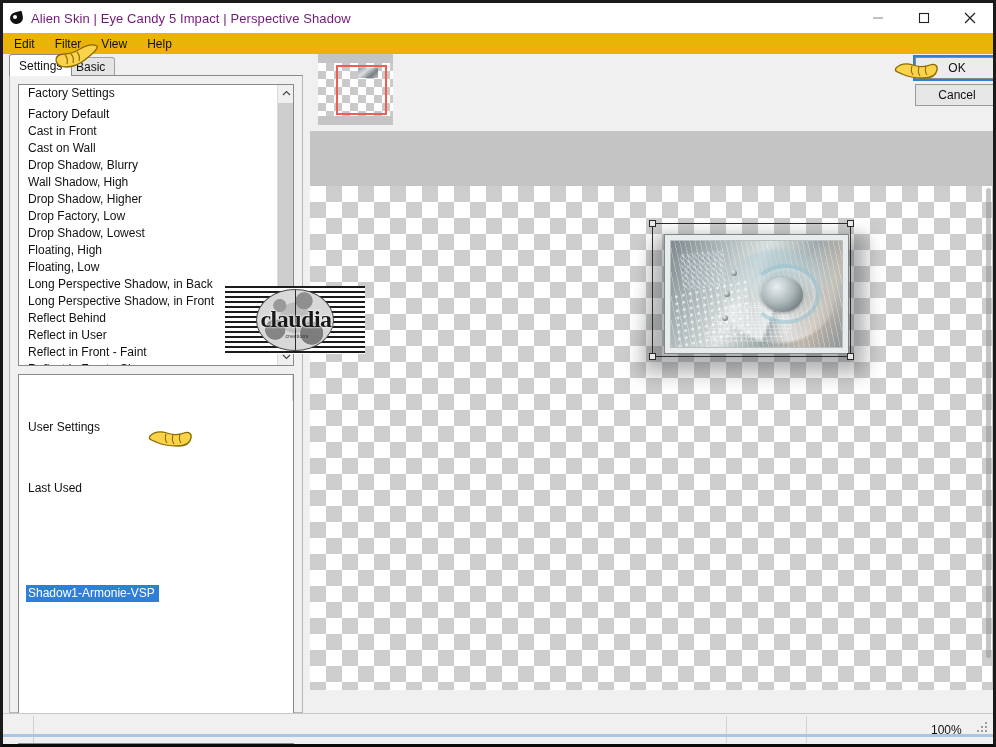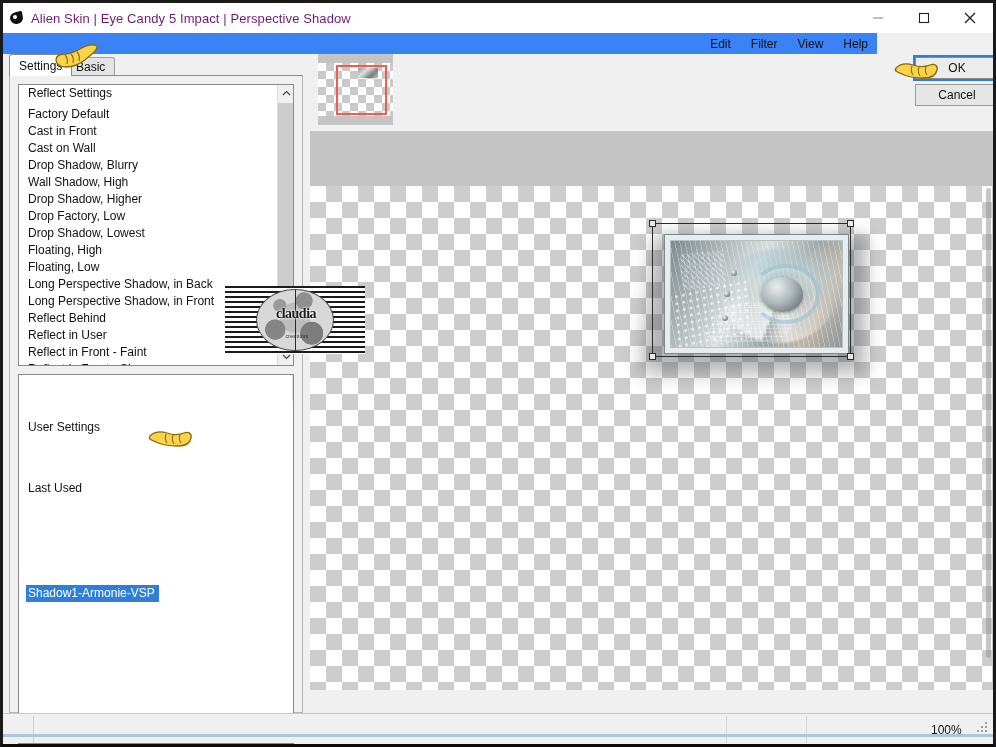--- a/index.html
+++ b/index.html
@@ -66,23 +66,23 @@
   .wbtn {
     width: 46px; height: 30px;
     display: flex; align-items: center; justify-content: center;
     background: #ffffff;
   }
   .wbtn svg { display: block; }
 
   
   #menubar {
     position: absolute; left: 0; top: 30px;
-    width: 874px; height: 21px;
-    background: #3b82f6;
-    display: flex; align-items: center; justify-content: flex-end;
+    width: 994px; height: 21px;
+    background: #eab308;
+    display: flex; align-items: center;
   }
   .menu-item {
     font-size: 12px; color: #111;
     padding: 2px 9px 2px 9px;
     margin-left: 2px;
     white-space: nowrap;
   }
 
   
   #left-panel {
@@ -552,21 +552,21 @@
     content: "";
     position: absolute; left: 50%; top: 0;
     width: 1px; height: 100%;
     background: #2a2a2a;
   }
   #wm-text {
     position: absolute; left: 28px; top: 20px;
     width: 86px;
     text-align: center;
     font-family: "Liberation Serif", serif;
-    font-size: 14px;
+    font-size: 24px;
     font-weight: bold;
     color: #1a1a1a;
     letter-spacing: -0.5px;
     text-shadow: 0 0 2px #fff, 0 0 3px #fff;
     z-index: 3;
   }
   #wm-sub {
     position: absolute; left: 40px; top: 47px;
     width: 64px;
     text-align: center;
@@ -627,21 +627,21 @@
 
     <div id="tabstrip">
       <div class="tab active" id="tab-settings">Settings</div>
       <div class="tab" id="tab-basic">Basic</div>
     </div>
 
     <div id="tab-body">
 
       <div id="factory-list">
         <div id="factory-list-inner">
-          <div class="fl-row header">Reflect Settings</div>
+          <div class="fl-row header">Factory Settings</div>
           <div class="fl-spacer"></div>
           <div class="fl-row">Factory Default</div>
           <div class="fl-row">Cast in Front</div>
           <div class="fl-row">Cast on Wall</div>
           <div class="fl-row">Drop Shadow, Blurry</div>
           <div class="fl-row">Wall Shadow, High</div>
           <div class="fl-row">Drop Shadow, Higher</div>
           <div class="fl-row">Drop Factory, Low</div>
           <div class="fl-row">Drop Shadow, Lowest</div>
           <div class="fl-row">Floating, High</div>

